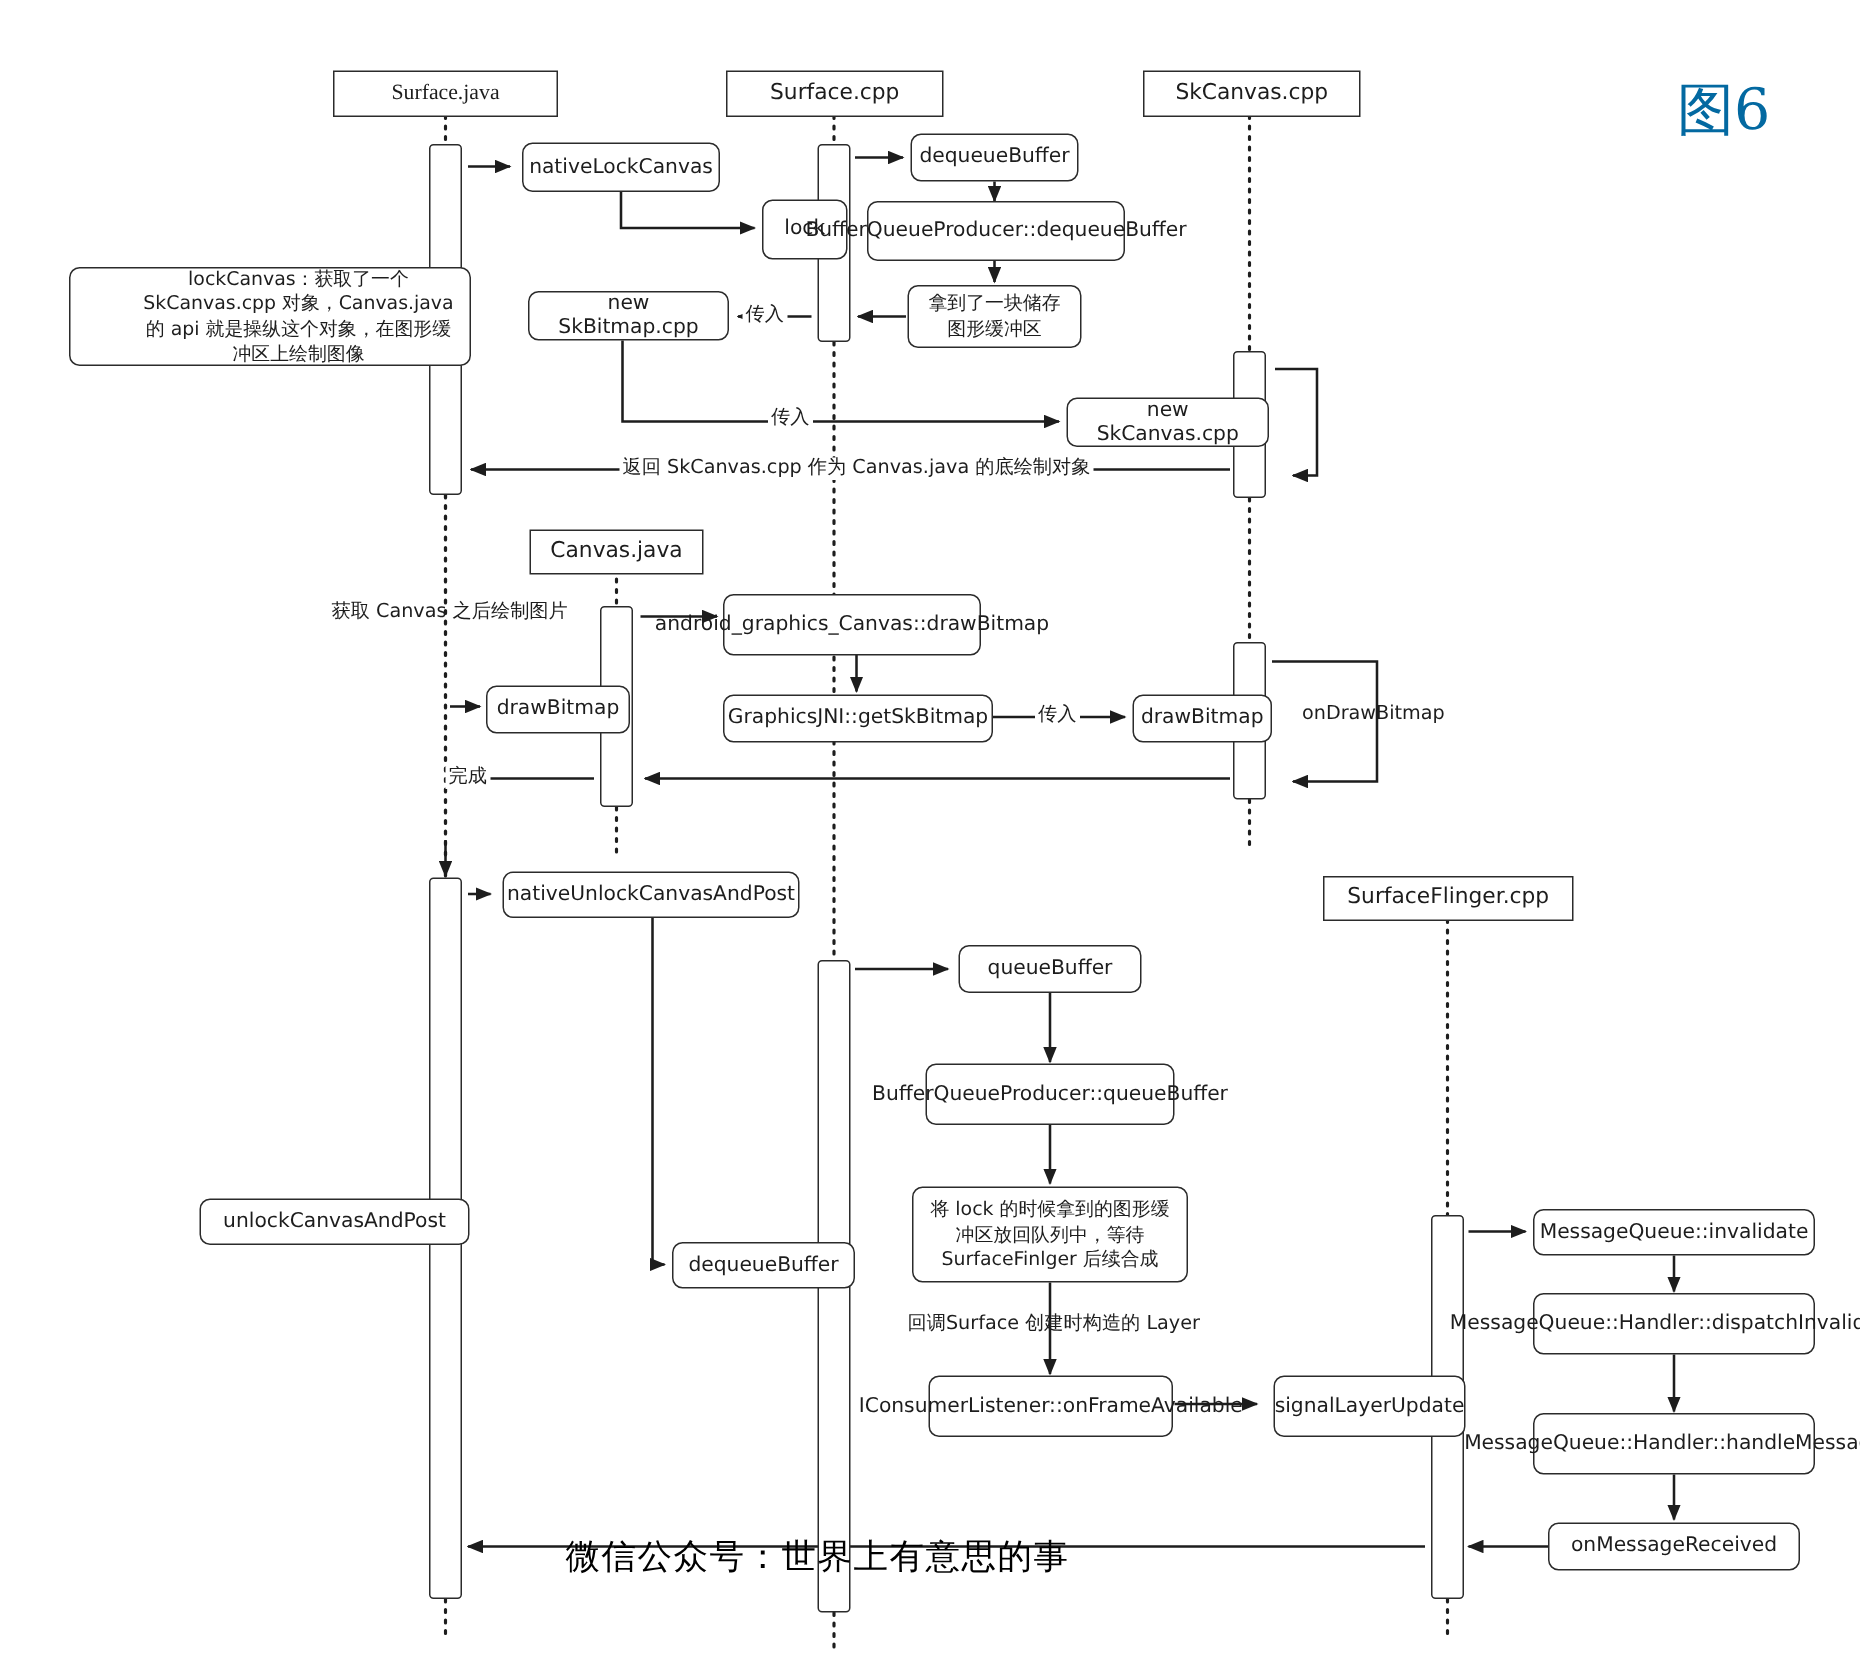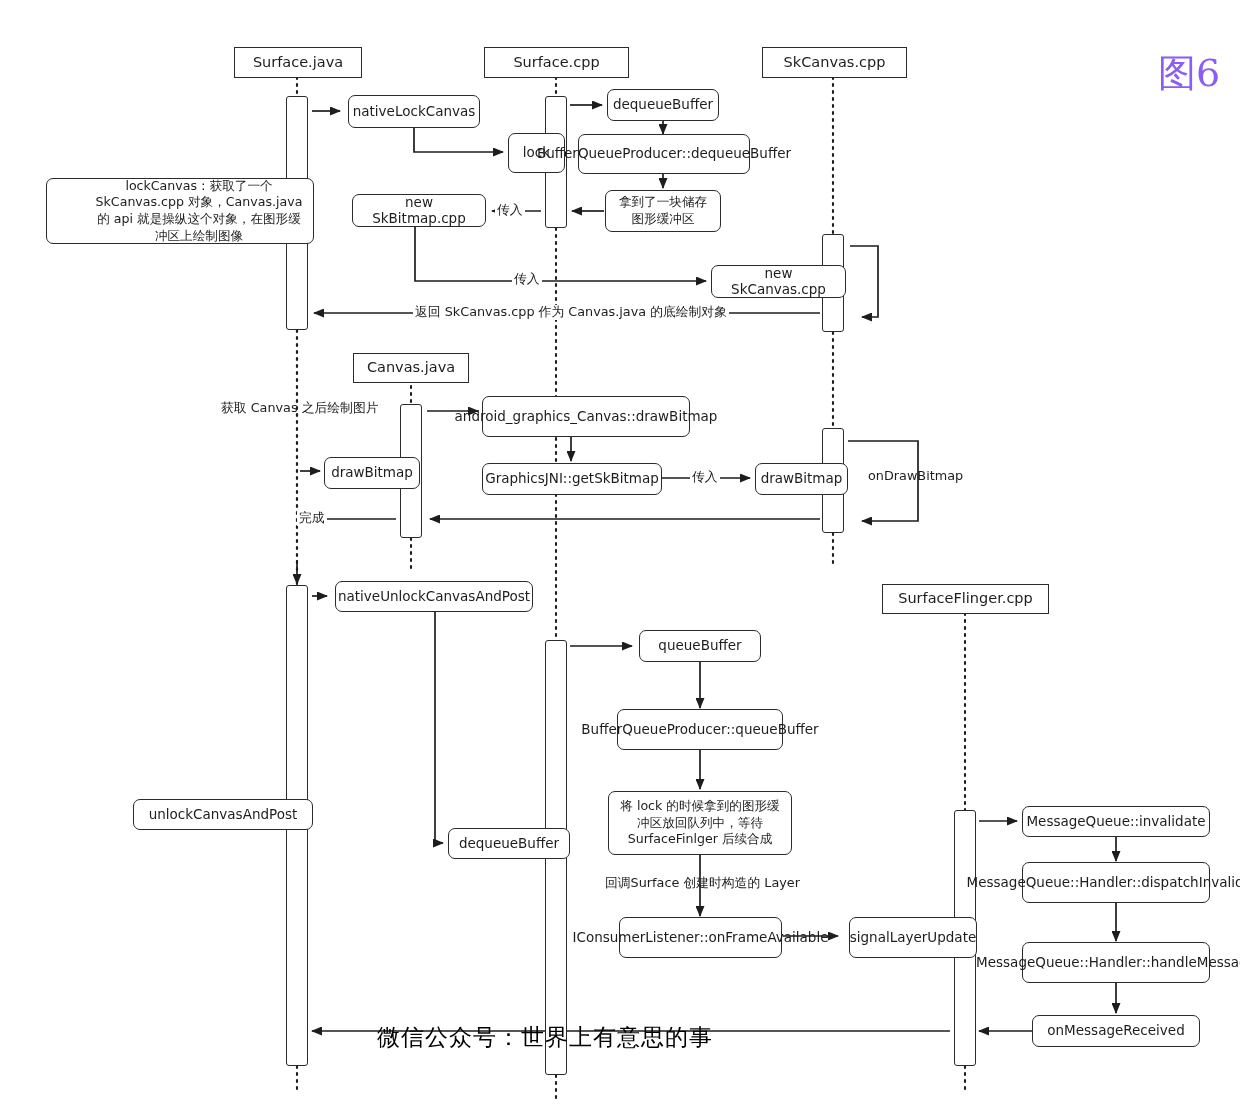--- a/index.html
+++ b/index.html
@@ -74,23 +74,22 @@
     color: #1d1d1d;
     font-size: 12.8px;
     line-height: 1.15;
     white-space: nowrap;
     z-index: 4;
   }
   .fig-label {
     position: absolute;
     font-family: "DejaVu Serif", "Liberation Serif", serif;
     font-size: 38px;
-    color: #8b5cf6;
+    color: #0369a1;
     z-index: 5;
-    margin-left: 40px;
   }
   .watermark {
     position: absolute;
     font-family: "DejaVu Serif", "Liberation Serif", serif;
     font-size: 23px;
     color: #000000;
     white-space: nowrap;
     letter-spacing: 1px;
     z-index: 6;
   }
@@ -183,21 +182,21 @@
 
       <path d="M1116,983 L1116,1013" marker-end="url(#arrow)"></path>
 
       <path d="M1041,1031 L979,1031" marker-end="url(#arrow)"></path>
 
       <path d="M950,1031 L312,1031" marker-end="url(#arrow)"></path>
 
     </g>
   </svg>
 
-  <div class="node header" style="left:234px; top:47px; width:128px; height:31px;">
+  <div class="node header" style="left:222px; top:47px; width:150px; height:31px;font-family:Liberation Serif, serif;">
     <span>Surface.java</span>
   </div>
 
   <div class="node header" style="left:484px; top:47px; width:145px; height:31px;">
     <span>Surface.cpp</span>
   </div>
 
   <div class="node header" style="left:762px; top:47px; width:145px; height:31px;">
     <span>SkCanvas.cpp</span>
   </div>
@@ -252,21 +251,21 @@
   </div>
 
   <div class="node rounded" style="left:352px; top:194px; width:134px; height:33px;">
     <span>new SkBitmap.cpp</span>
   </div>
 
   <div class="node rounded" style="left:711px; top:265px; width:135px; height:33px;">
     <span>new SkCanvas.cpp</span>
   </div>
 
-  <div class="node rounded" style="left:482px; top:396px; width:208px; height:41px;">
+  <div class="node rounded" style="left:482px; top:396px; width:172px; height:41px;">
     <span>android_graphics_Canvas::drawBitmap</span>
   </div>
 
   <div class="node rounded" style="left:324px; top:457px; width:96px; height:32px;">
     <span>drawBitmap</span>
   </div>
 
   <div class="node rounded" style="left:482px; top:463px; width:180px; height:32px;">
     <span>GraphicsJNI::getSkBitmap</span>
   </div>

